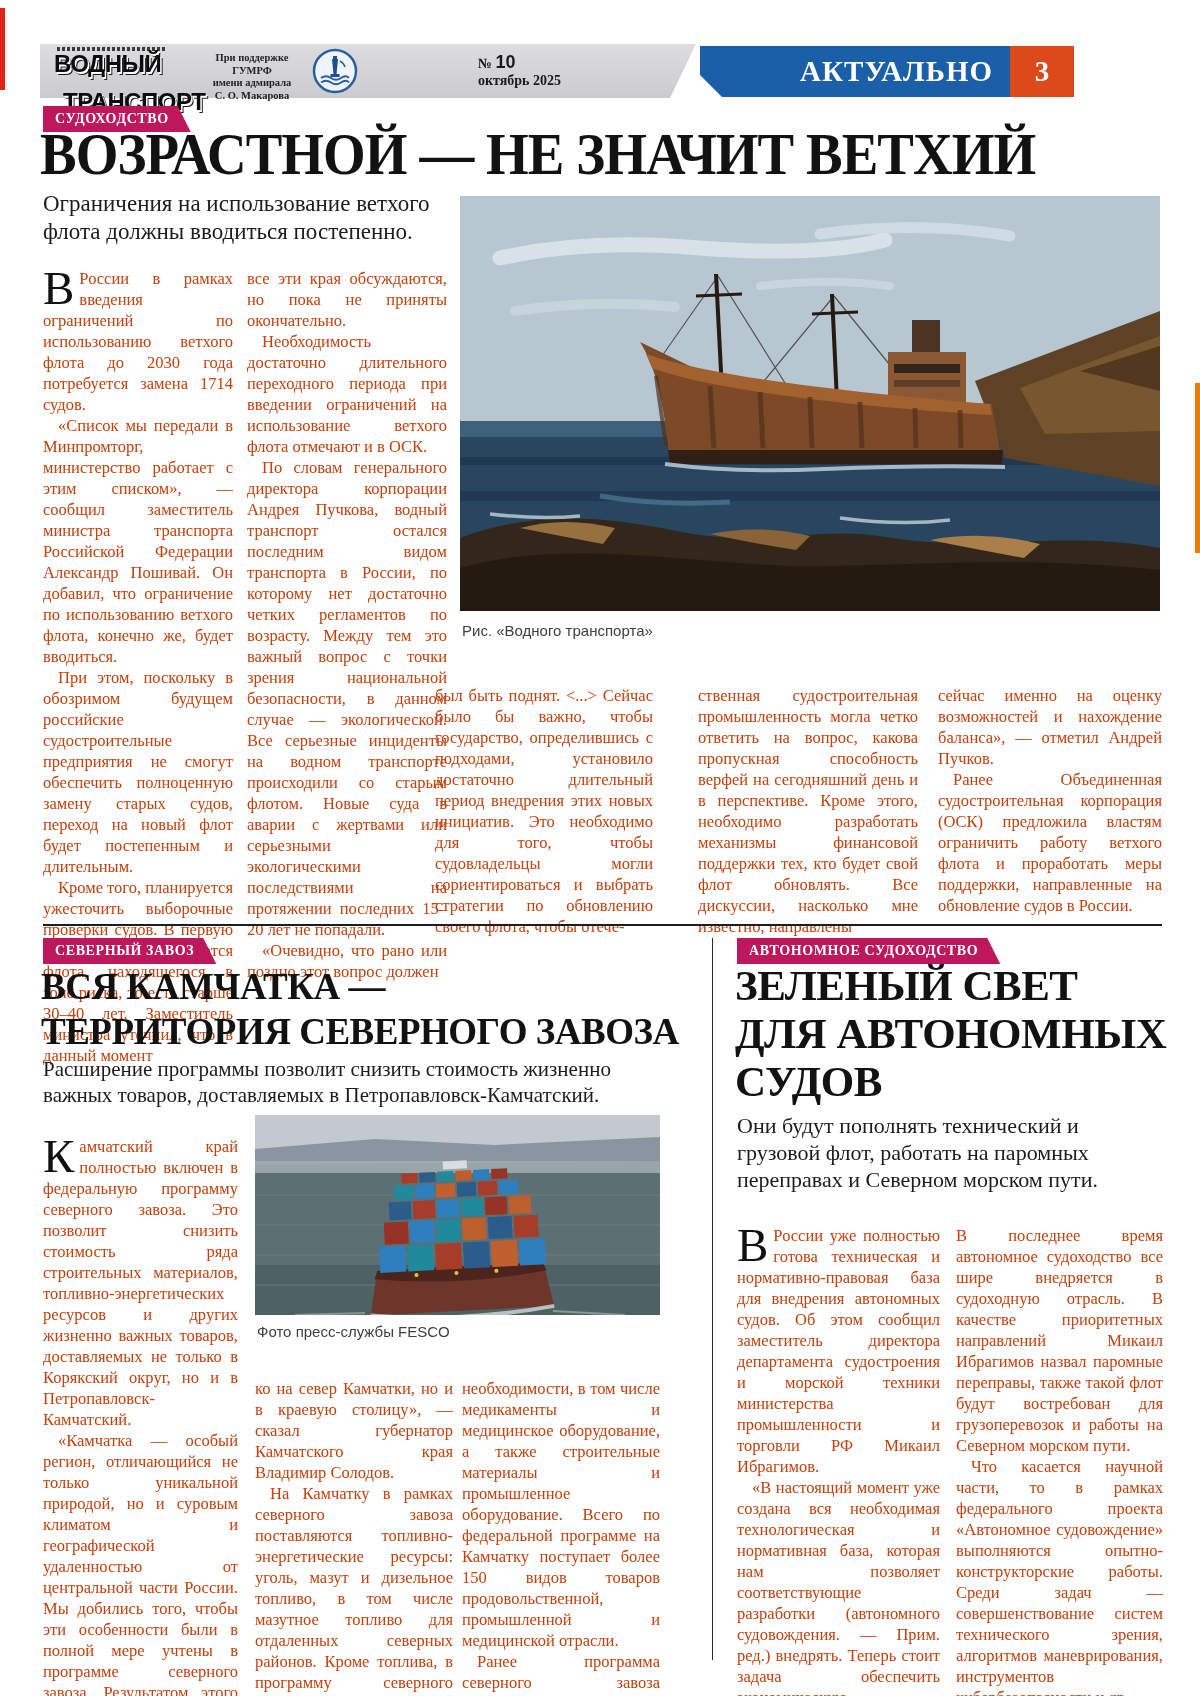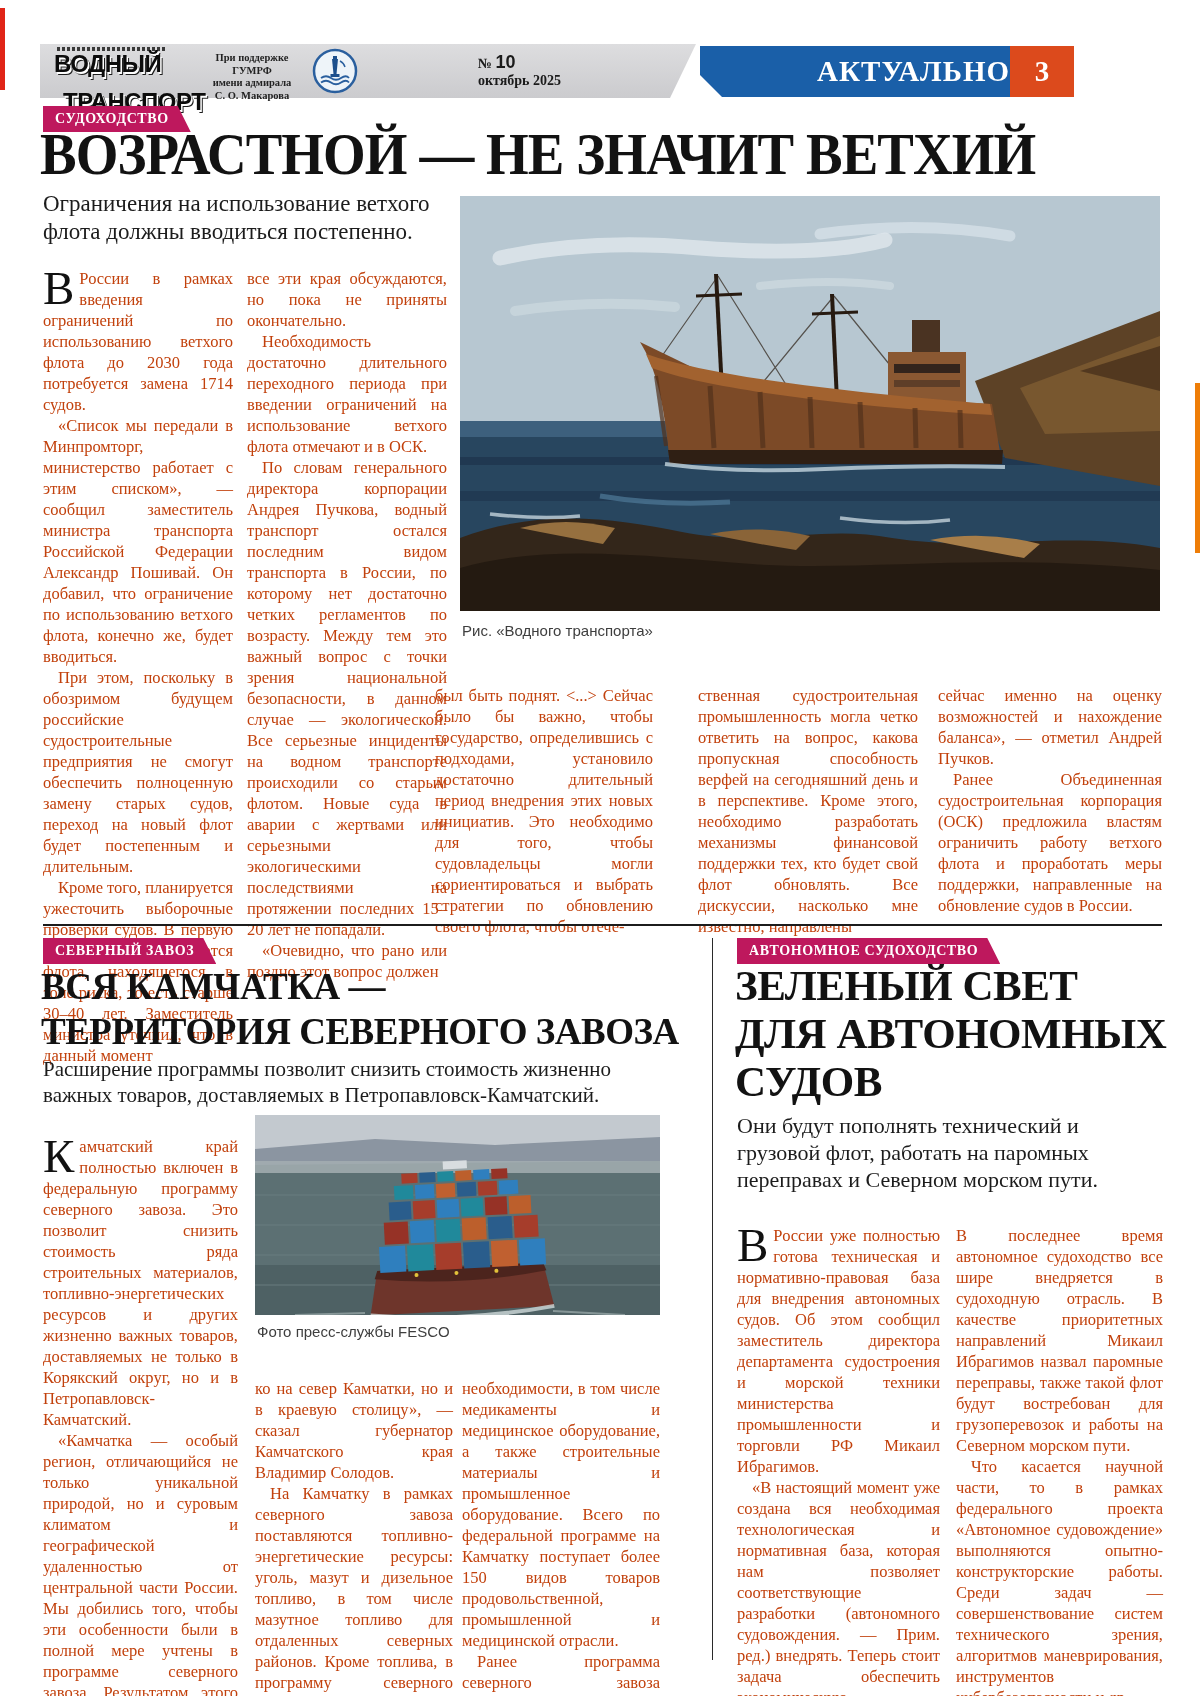--- a/index.html
+++ b/index.html
@@ -20,21 +20,21 @@
      font-family:"Liberation Serif",serif;font-weight:700;font-size:10.5px;line-height:12.5px;
      white-space:pre-line;color:#222;}
   .emblem{position:absolute;left:312px;top:48px;width:46px;height:46px;}
   .issue{position:absolute;left:478px;top:54px;font-family:"Liberation Serif",serif;
      font-weight:700;font-size:14px;line-height:17px;color:#1b1b1b;}
   .issue .num{font-family:"Liberation Sans",sans-serif;font-size:18px;font-weight:900;}
   .bluebar{position:absolute;left:700px;top:46px;width:310px;height:51px;background:#1a5fa8;
      clip-path:polygon(0 0,100% 0,100% 100%,22px 100%,0 calc(100% - 22px));
      display:flex;align-items:center;justify-content:flex-end;}
   .bluebar span{color:#fff;font-family:"Liberation Serif",serif;font-size:29px;
-     letter-spacing:1px;padding-right:0;font-weight:600;}
+     letter-spacing:1px;padding-right:17px;font-weight:600;}
   .pagenum{position:absolute;left:1010px;top:46px;width:64px;height:51px;background:#dc4a1c;
      display:flex;align-items:center;justify-content:center;color:#fff;
      font-family:"Liberation Serif",serif;font-size:29px;font-weight:600;}
   .edge-left{position:absolute;left:0;top:8px;width:5px;height:82px;background:#e02417;}
   .edge-right{position:absolute;right:0;top:383px;width:5px;height:170px;background:#ee7d07;}
   
   .tag{position:absolute;background:#be185d;color:#fff;font-family:"Liberation Serif",serif;
      font-weight:700;font-size:14px;letter-spacing:.6px;padding:5px 22px 5px 12px;
      clip-path:polygon(0 0,calc(100% - 13px) 0,100% 100%,0 100%);white-space:nowrap;}
   

